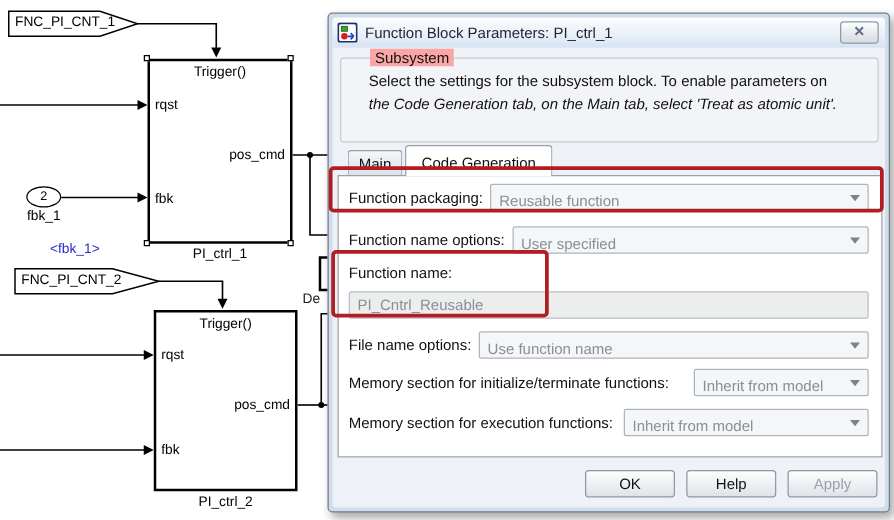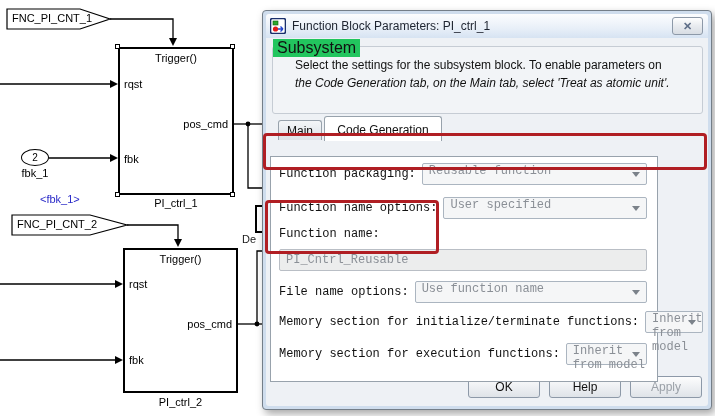--- a/index.html
+++ b/index.html
@@ -63,46 +63,46 @@
   }
   .dlg-content {
     position:absolute; left:3px; top:27px; right:3px; bottom:3px;
     background:#eef1f5; border-radius:0 0 3px 3px;
   }
   .groupbox {
     position:absolute; left:6px; top:8px; width:431px; height:68px;
     border:1px solid #c6ccd4; border-radius:3px; background:#f2f4f7;
   }
   .groupbox-title {
-    position:absolute; left:0; top:-8px; background:#22c55e; padding:0 4px;
-    font-size:16px; color:#111;
+    position:absolute; left:23px; top:-8px; background:#fca5a5; padding:0 4px;
+    font-size:12px; color:#111;
   }
   .desc-line { position:absolute; left:22px; font-size:12px; color:#111; white-space:nowrap; }
   .desc1 { top:11px; } .desc2 { top:29px;font-style:italic; }
   .tab { position:absolute; font-size:12px; color:#111; text-align:center; z-index:12; }
   .tab-inactive {
     left:12px; top:82px; width:44px; height:20px; line-height:20px;
     background:linear-gradient(#f4f6f8,#dde2e8); border:1px solid #98a2ac; border-bottom:none;
     border-radius:3px 3px 0 0;
   }
   .tab-active {
     left:58px; top:78px; width:118px; height:25px; line-height:26px;
     background:#ffffff; border:1px solid #98a2ac; border-bottom:none;
     border-radius:3px 3px 0 0;
   }
   .tab-panel {
-    position:absolute; left:4px; top:118px; width:388px; height:226px;
-    background:#ffffff; border:1px solid #98a2ac; z-index:11;font-family:Liberation Mono, monospace;
+    position:absolute; left:4px; top:102px; width:436px; height:226px;
+    background:#ffffff; border:1px solid #98a2ac; z-index:11;
   }
   .row { position:absolute; left:8px; right:10px; display:flex; align-items:center; }
   .row label { font-size:12px; color:#111; white-space:nowrap; margin-right:6px; }
   .combo {
     height:22px; border:1px solid #abb5c0; border-radius:2px;
     background:#f5f6f7; color:#8a8f96; font-size:12px;
-    display:flex; align-items:flex-start; padding-left:6px; position:relative;
+    display:flex; align-items:flex-end; padding-left:6px; position:relative;
   }
   .combo.grow { flex:1; }
   .combo-arrow {
     position:absolute; right:6px; top:8px; width:0; height:0;
     border-left:4px solid transparent; border-right:4px solid transparent;
     border-top:5px solid #7b828a;
   }
   .field-label { position:absolute; left:8px; font-size:12px; color:#111; }
   .text-input {
     position:absolute; left:8px; right:10px; height:22px;

